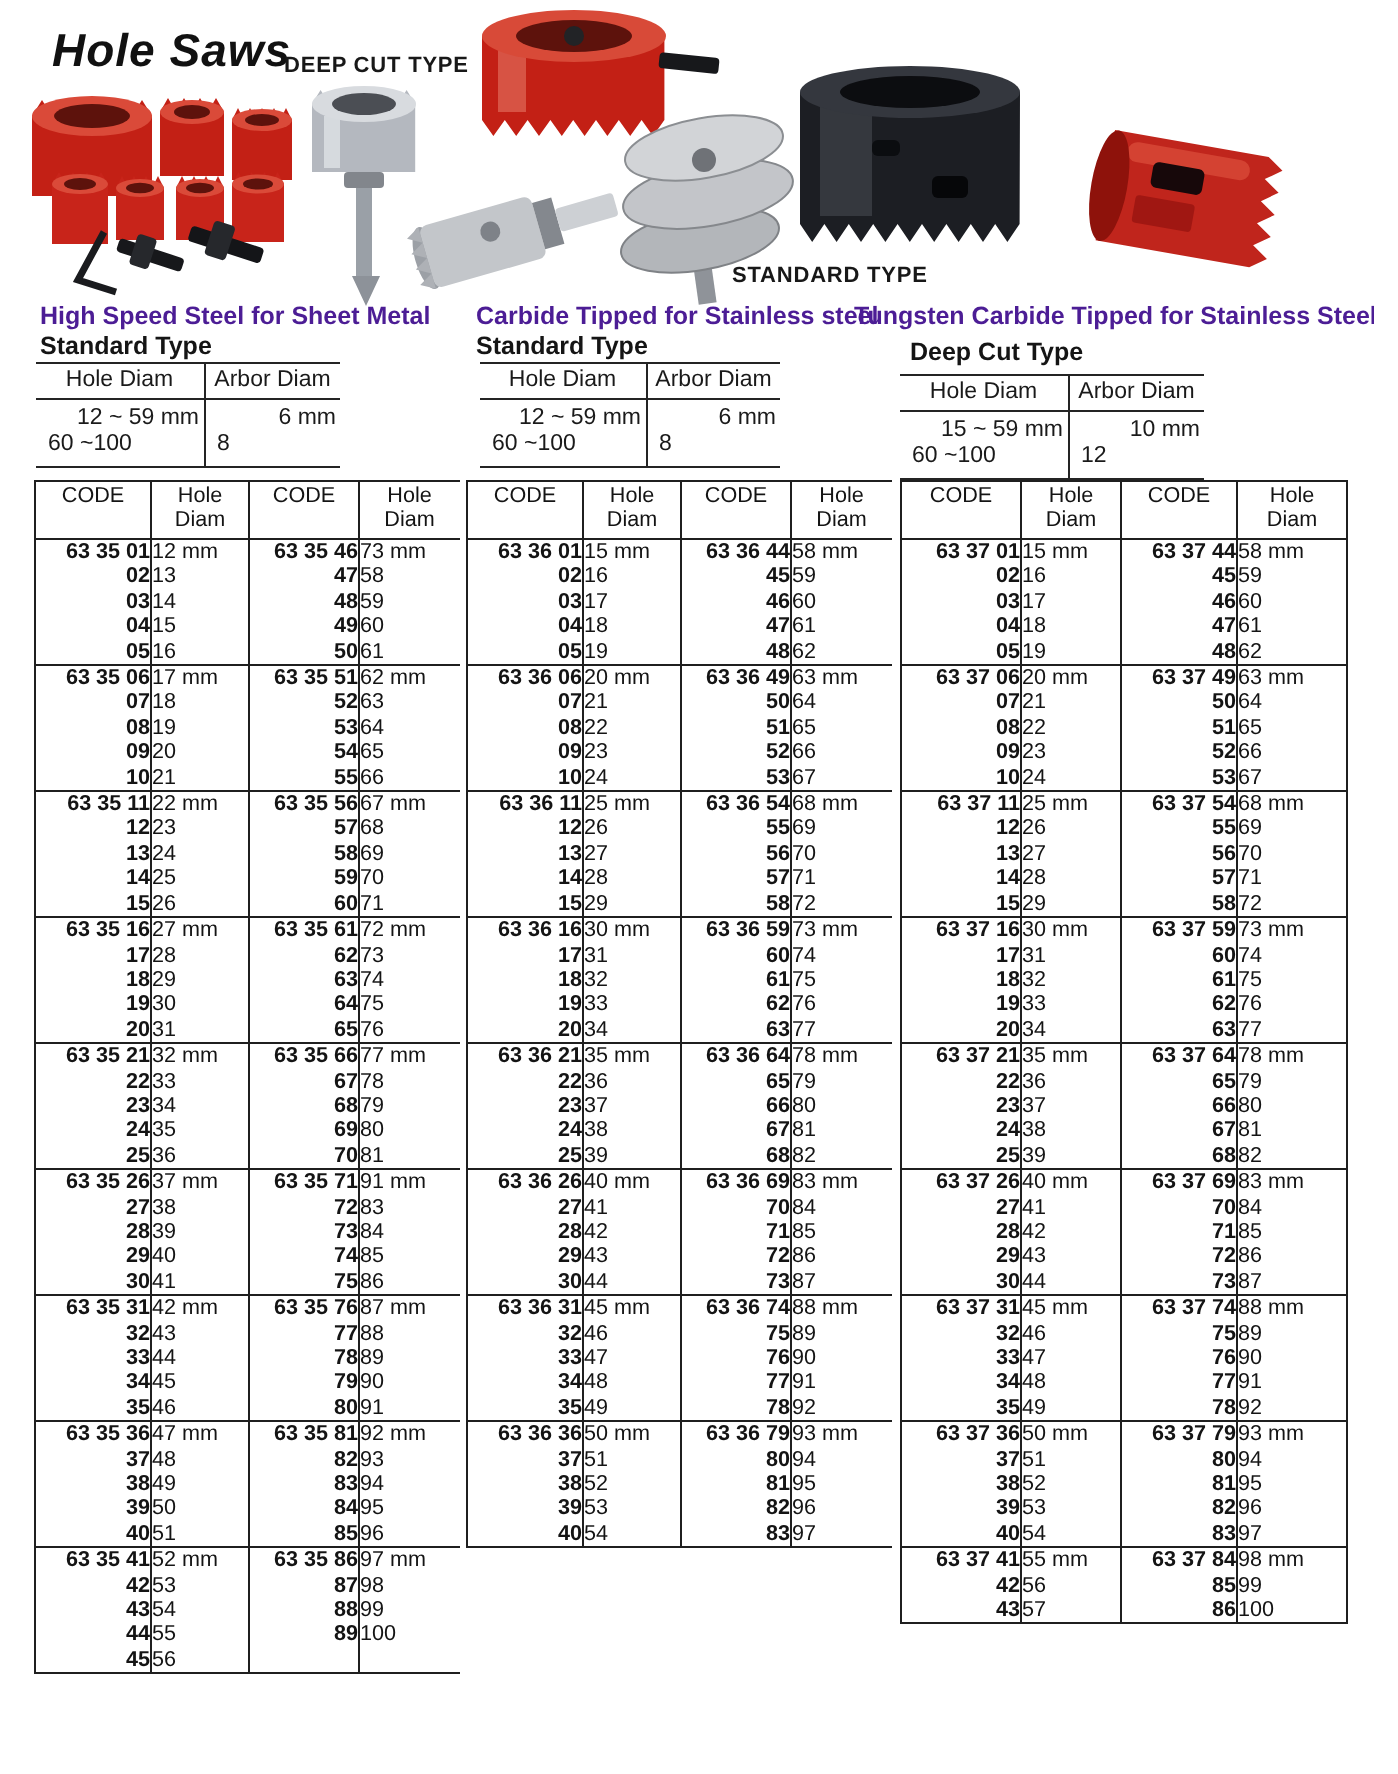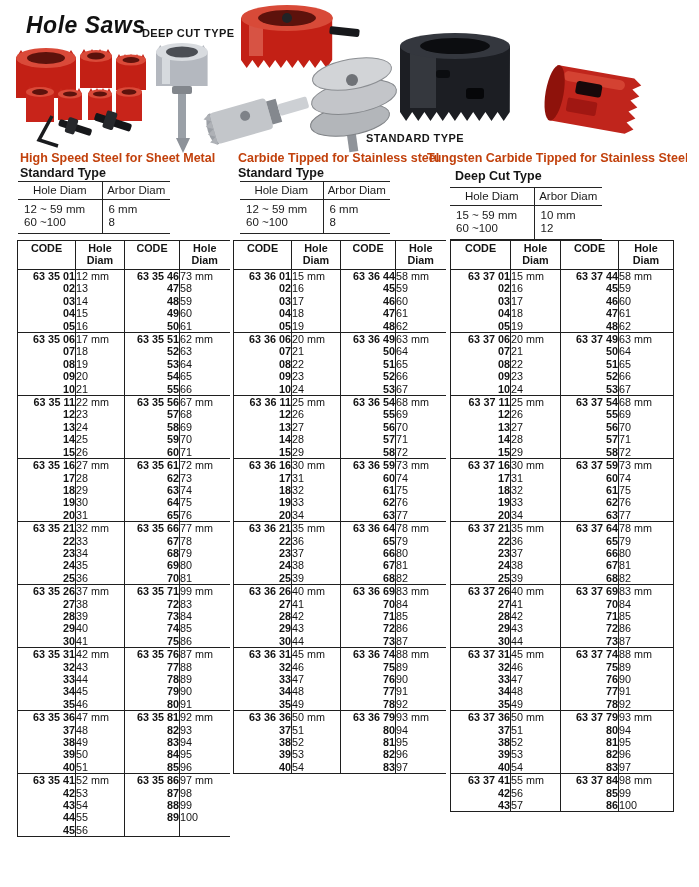--- a/index.html
+++ b/index.html
@@ -3,36 +3,36 @@
 <meta charset="utf-8">
 <style>
   html,body{margin:0;padding:0;background:#ffffff;}
   #page{position:relative;width:687px;height:887px;background:#fff;overflow:hidden;
         font-family:"Liberation Sans",sans-serif;color:#141414;}
   .abs{position:absolute;}
   #title{left:26px;top:12px;font-size:23px;font-weight:bold;font-style:italic;letter-spacing:.5px;color:#111;}
   .photo-label{font-size:11px;font-weight:bold;color:#181818;letter-spacing:.4px;}
   #lbl-deepcut{left:142px;top:27px;}
   #lbl-standard{left:366px;top:132px;}
-  .sec-h1{font-size:12.5px;font-weight:bold;line-height:15px;color:#c2410c;white-space:nowrap;}
+  .sec-h1{font-size:12.5px;font-weight:bold;line-height:15px;color:#4c1d95;white-space:nowrap;}
   .sec-h2{font-size:12.5px;font-weight:bold;line-height:15px;color:#151515;}
   table.spec{border-collapse:collapse;table-layout:fixed;font-size:11.5px;color:#1a1a1a;
              border-top:1.5px solid #242424;border-bottom:1.5px solid #242424;}
   table.spec th{font-weight:normal;border-bottom:1.3px solid #242424;padding:2px 2px 3px;}
   table.spec td{padding:1px 2px 0 6px;white-space:nowrap;}
-  table.spec tr:first-child td{padding-top:3px;}
+  table.spec tr:first-child td{padding-top:3px;text-align:right;}
   table.spec tr:last-child td{padding-bottom:5px;}
   table.spec th + th, table.spec td + td{border-left:1.3px solid #242424;}
   table.codes{border-collapse:collapse;table-layout:fixed;font-size:10.8px;color:#141414;
               border-top:1.6px solid #1f1f1f;border-bottom:1.6px solid #1f1f1f;
               border-left:1.3px solid #1f1f1f;}
   table.codes.rb{border-right:1.3px solid #1f1f1f;}
   table.codes th, table.codes td{padding:0;vertical-align:top;}
   table.codes th + th, table.codes td + td{border-left:1.2px solid #1f1f1f;}
-  table.codes thead th{border-bottom:1.6px solid #1f1f1f;font-weight:bold;text-align:center;
+  table.codes thead th{border-bottom:1.6px solid #1f1f1f;font-weight:normal;text-align:center;
                        padding:2px 0 3px;line-height:11.5px;font-size:10.8px;}
   table.codes tbody tr + tr td{border-top:1.5px solid #1f1f1f;}
   table.codes td div{line-height:12.4px;white-space:nowrap;}
   td.code{text-align:right;font-weight:bold;padding:3px 6px 5px 0;}
   td.diam{text-align:left;padding:3px 0 5px 7px;}
 </style>
 </head>
 <body>
 
 <div id="page">
@@ -399,21 +399,21 @@
             <div>41</div>
           </td>
           <td class="code">
             <div>63 35 71</div>
             <div>72</div>
             <div>73</div>
             <div>74</div>
             <div>75</div>
           </td>
           <td class="diam">
-            <div>99 mm</div>
+            <div>91 mm</div>
             <div>83</div>
             <div>84</div>
             <div>85</div>
             <div>86</div>
           </td>
         </tr>
         <tr>
           <td class="code">
             <div>63 35 31</div>
             <div>32</div>

